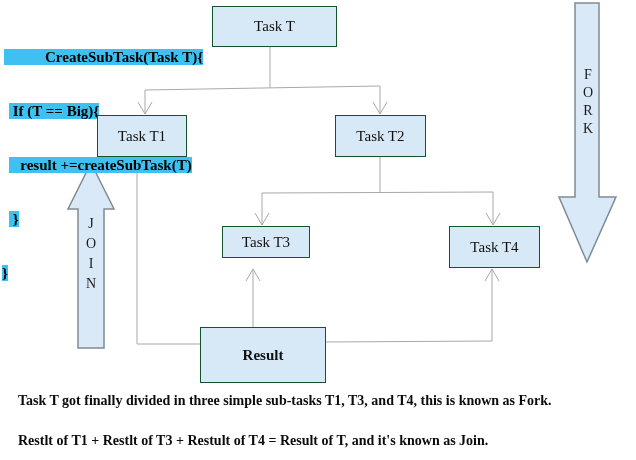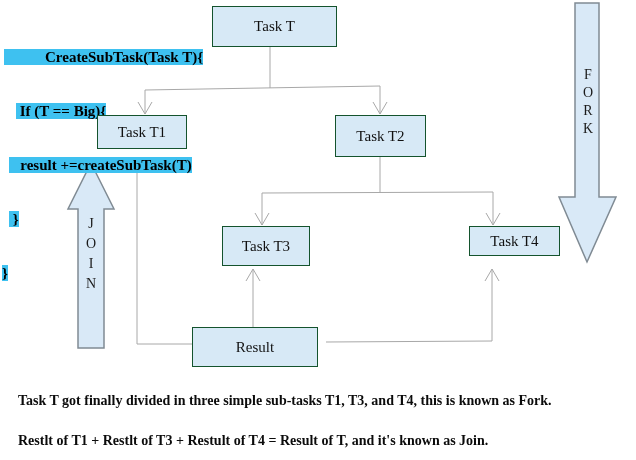--- a/index.html
+++ b/index.html
@@ -23,40 +23,40 @@
     background: #d7e9f6;
     border: 1px solid #14532d;
     display: flex;
     align-items: center;
     justify-content: center;
     font-size: 15px;
     color: #111111;
     box-sizing: border-box;
   }
   .node-task-t  { left: 212px; top: 6px;   width: 125px; height: 41px; }
-  .node-task-t1 { left: 97px;  top: 115px; width: 90px;  height: 34px; }
+  .node-task-t1 { left: 97px;  top: 115px; width: 90px;  height: 42px; }
   .node-task-t2 { left: 335px; top: 115px; width: 91px;  height: 42px; }
-  .node-task-t3 { left: 222px; top: 226px; width: 88px;  height: 40px; font-family: Liberation Serif, serif; }
-  .node-task-t4 { left: 449px; top: 226px; width: 91px;  height: 30px; margin-left: 20px; }
-  .node-result  { left: 192px; top: 327px; width: 126px; height: 40px; }
+  .node-task-t3 { left: 222px; top: 226px; width: 88px;  height: 32px; font-family: Liberation Serif, serif; }
+  .node-task-t4 { left: 449px; top: 226px; width: 91px;  height: 42px; }
+  .node-result  { left: 200px; top: 327px; width: 126px; height: 56px; font-weight: bold; }
   
   .code-block {
     position: absolute;
     left: 2px; top: 12px;
     font-weight: bold;
     font-size: 15px;
     line-height: 18px;
     white-space: pre;
   }
   .code-line span {
     background: #3ec1f0;
     white-space: pre;
   }
   .code-line:nth-child(1) span { margin-left: 2px; padding-left: 41px; }
-  .code-line:nth-child(2) span { margin-left: 14px; }
+  .code-line:nth-child(2) span { margin-left: 7px; }
   .code-line:nth-child(3) span { margin-left: 7px; margin-top: 44px; }
   .code-line:nth-child(4) span { margin-left: 7px; }
   .code-line:nth-child(5) span { margin-left: 0; }
   
   .v-label {
     position: absolute;
     width: 18px;
     text-align: center;
     white-space: pre-line;
     font-size: 14px;

